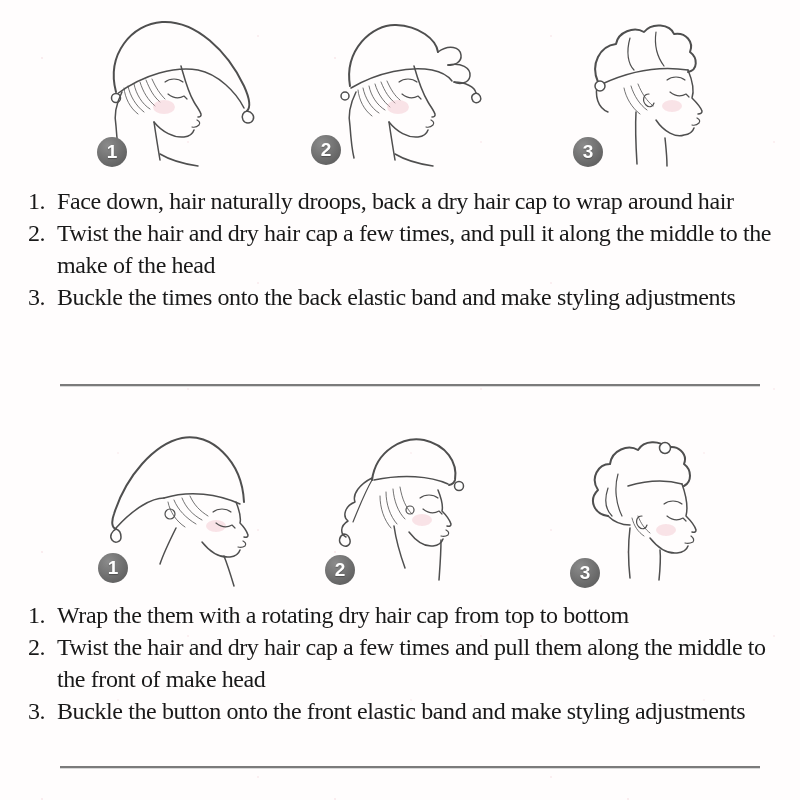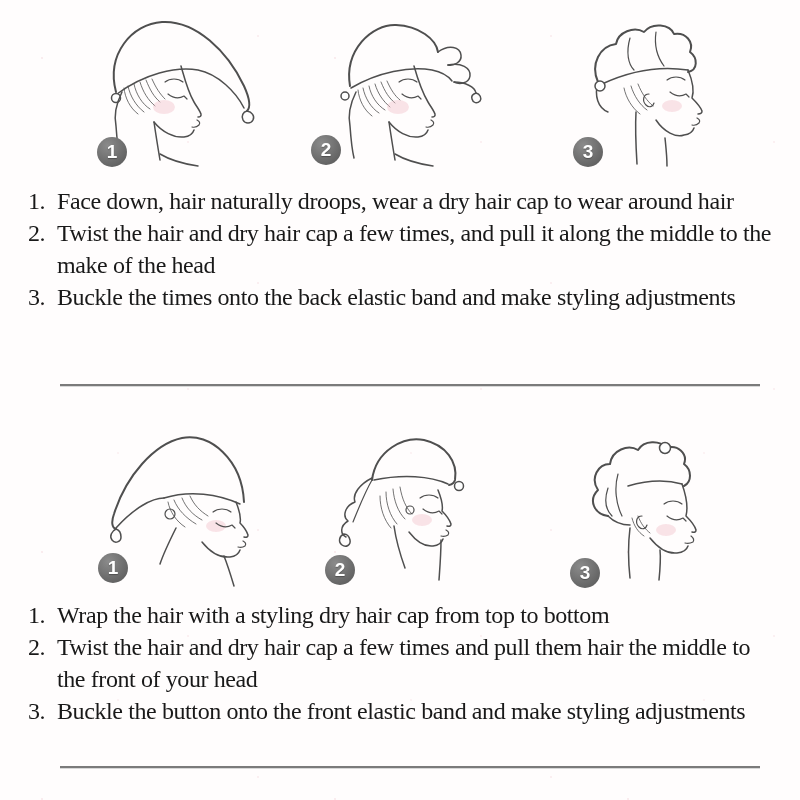--- a/index.html
+++ b/index.html
@@ -139,21 +139,21 @@
     </g>
   </svg>
 
   <div class="badge" style="left:97px;top:137px">1</div>
   <div class="badge" style="left:311px;top:135px">2</div>
   <div class="badge" style="left:573px;top:137px">3</div>
 
   <ol class="steps steps-top">
     <li>
       <span class="n">1.</span>
-      <span class="t">Face down, hair naturally droops, wear a dry hair cap to wear around hair</span>
+      <span class="t">Face down, hair naturally droops, back a dry hair cap to wrap around hair</span>
     </li>
     <li>
       <span class="n">2.</span>
       <span class="t">Twist the hair and dry hair cap a few times, and pull it along the middle to the make of the head</span>
     </li>
     <li>
       <span class="n">3.</span>
       <span class="t">Buckle the times onto the back elastic band and make styling adjustments</span>
     </li>
   </ol>
@@ -240,25 +240,25 @@
     </g>
   </svg>
 
   <div class="badge" style="left:98px;top:553px">1</div>
   <div class="badge" style="left:325px;top:555px">2</div>
   <div class="badge" style="left:570px;top:558px">3</div>
 
   <ol class="steps steps-bottom">
     <li>
       <span class="n">1.</span>
-      <span class="t">Wrap the hair with a styling dry hair cap from top to bottom</span>
+      <span class="t">Wrap the them with a rotating dry hair cap from top to bottom</span>
     </li>
     <li>
       <span class="n">2.</span>
-      <span class="t">Twist the hair and dry hair cap a few times and pull them hair the middle to the front of your head</span>
+      <span class="t">Twist the hair and dry hair cap a few times and pull them along the middle to the front of make head</span>
     </li>
     <li>
       <span class="n">3.</span>
       <span class="t">Buckle the button onto the front elastic band and make styling adjustments</span>
     </li>
   </ol>
 
   <div class="divider divider-bottom"></div>
 
 </div>

